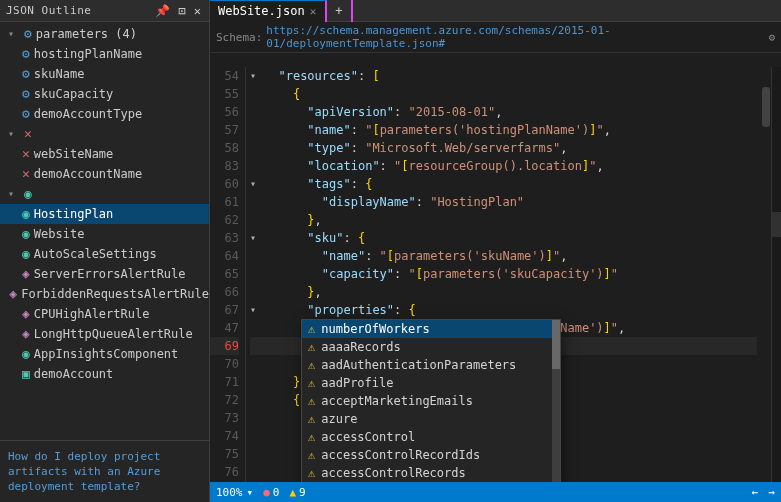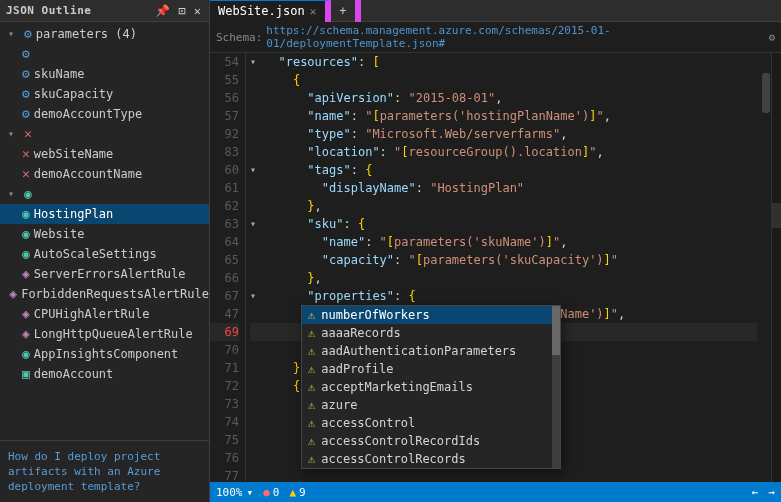--- a/index.html
+++ b/index.html
@@ -20,21 +20,21 @@
       padding: 3px 6px;
       display: flex;
       align-items: center;
       justify-content: space-between;
       border-bottom: 1px solid #3e3e3e;
       height: 22px;
     }
     #sidebar-header-title {
       color: #cccccc;
       font-size: 11px;
-      font-weight: bold;
+      font-weight: normal;
       letter-spacing: 0.5px;
     }
     .sidebar-header-icons {
       display: flex;
       gap: 4px;
     }
     .sidebar-icon-btn {
       color: #cccccc;
       cursor: pointer;
       font-size: 12px;
@@ -84,21 +84,21 @@
       border-bottom: 1px solid #3e3e3e;
       height: 22px;
     }
     .tab {
       display: flex;
       align-items: center;
       padding: 0 8px;
       height: 22px;
       font-size: 12px;
       cursor: pointer;
-      border-right: 6px solid #d946ef;
+      border-right: 2px solid #d946ef;
       color: #cccccc;
       gap: 4px;
     }
     .tab.active { background: #1e1e1e; color: #ffffff; border-top: 1px solid #007acc; }
     .tab-close { font-size: 11px; color: #888; cursor: pointer; padding: 0 1px; }
 
     #schema-bar {
       background: #1e1e1e;
       padding: 2px 6px;
       font-size: 11px;
@@ -108,20 +108,21 @@
       align-items: center;
       gap: 4px;
     }
     #schema-bar a { color: #4e94ce; text-decoration: none; }
 
     #editor-area {
       flex: 1;
       display: flex;
       overflow: hidden;
       position: relative;
+      margin-top: 14px;
     }
 
     #line-numbers {
       width: 36px;
       background: #1e1e1e;
       color: #5a5a5a;
       text-align: right;
       padding: 0 6px 0 0;
       font-size: 12px;
       line-height: 18px;
@@ -263,20 +264,21 @@
   <div id="sidebar-tree">
       <div class="tree-item">
         <span style="width:4px;display:inline-block;"></span>
         <span class="arrow" style="color:#888;font-size:10px;margin-right:2px;">▾</span>
         <span class="icon" style="color:#569cd6;margin-right:4px;">⚙</span>
         <span>parameters (4)</span>
       </div>
       <div class="tree-item">
         <span style="width:18px;display:inline-block;"></span>
         <span class="icon" style="color:#569cd6;margin-right:4px;">⚙</span>
+        <span>hostingPlanName</span>
       </div>
       <div class="tree-item">
         <span style="width:18px;display:inline-block;"></span>
         <span class="icon" style="color:#569cd6;margin-right:4px;">⚙</span>
         <span>skuName</span>
       </div>
       <div class="tree-item">
         <span style="width:18px;display:inline-block;"></span>
         <span class="icon" style="color:#569cd6;margin-right:4px;">⚙</span>
         <span>skuCapacity</span>
@@ -369,21 +371,21 @@
     <span>Schema:</span>
     <a href="#">https://schema.management.azure.com/schemas/2015-01-01/deploymentTemplate.json#</a>
     <span style="margin-left:auto;color:#888;cursor:pointer;">⚙</span>
   </div>
   <div id="editor-area">
     <div id="line-numbers">
         <span class="line-num">54</span>
         <span class="line-num">55</span>
         <span class="line-num">56</span>
         <span class="line-num">57</span>
-        <span class="line-num">92</span>
+        <span class="line-num">58</span>
         <span class="line-num">83</span>
         <span class="line-num">60</span>
         <span class="line-num">61</span>
         <span class="line-num">62</span>
         <span class="line-num">63</span>
         <span class="line-num">64</span>
         <span class="line-num">65</span>
         <span class="line-num">66</span>
         <span class="line-num">67</span>
         <span class="line-num">47</span>

